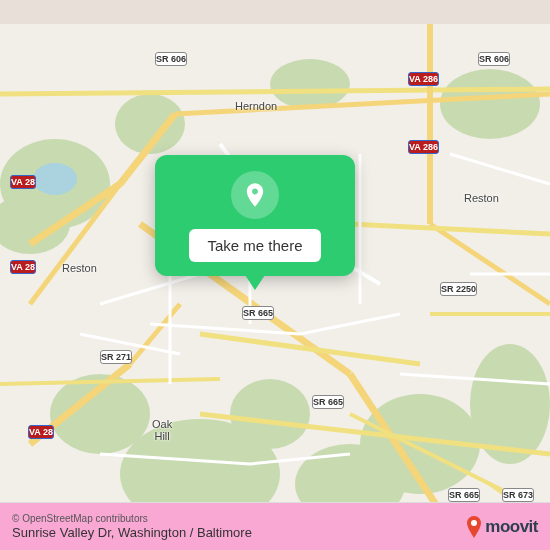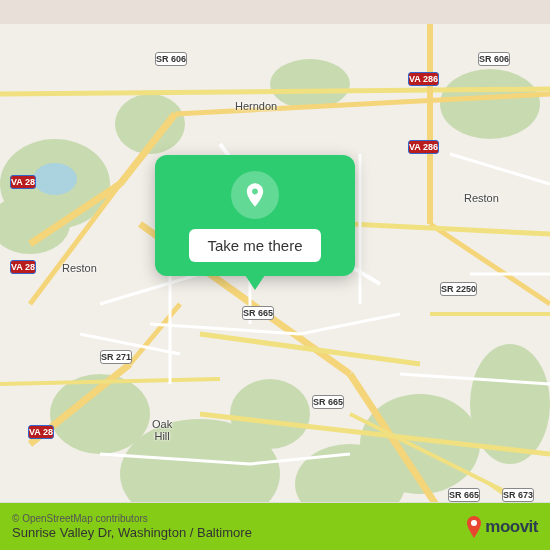--- a/index.html
+++ b/index.html
@@ -74,21 +74,21 @@
       white-space: nowrap;
     }
 
     
     .bottom-bar {
       position: absolute;
       bottom: 0;
       left: 0;
       right: 0;
       height: 48px;
-      background: #84cc16;
+      background: #f9a8d4;
       display: flex;
       align-items: center;
       justify-content: space-between;
       padding: 0 12px;
       z-index: 200;
       border-top: 1px solid #ddd;
     }
 
     .attribution {
       font-size: 10px;

